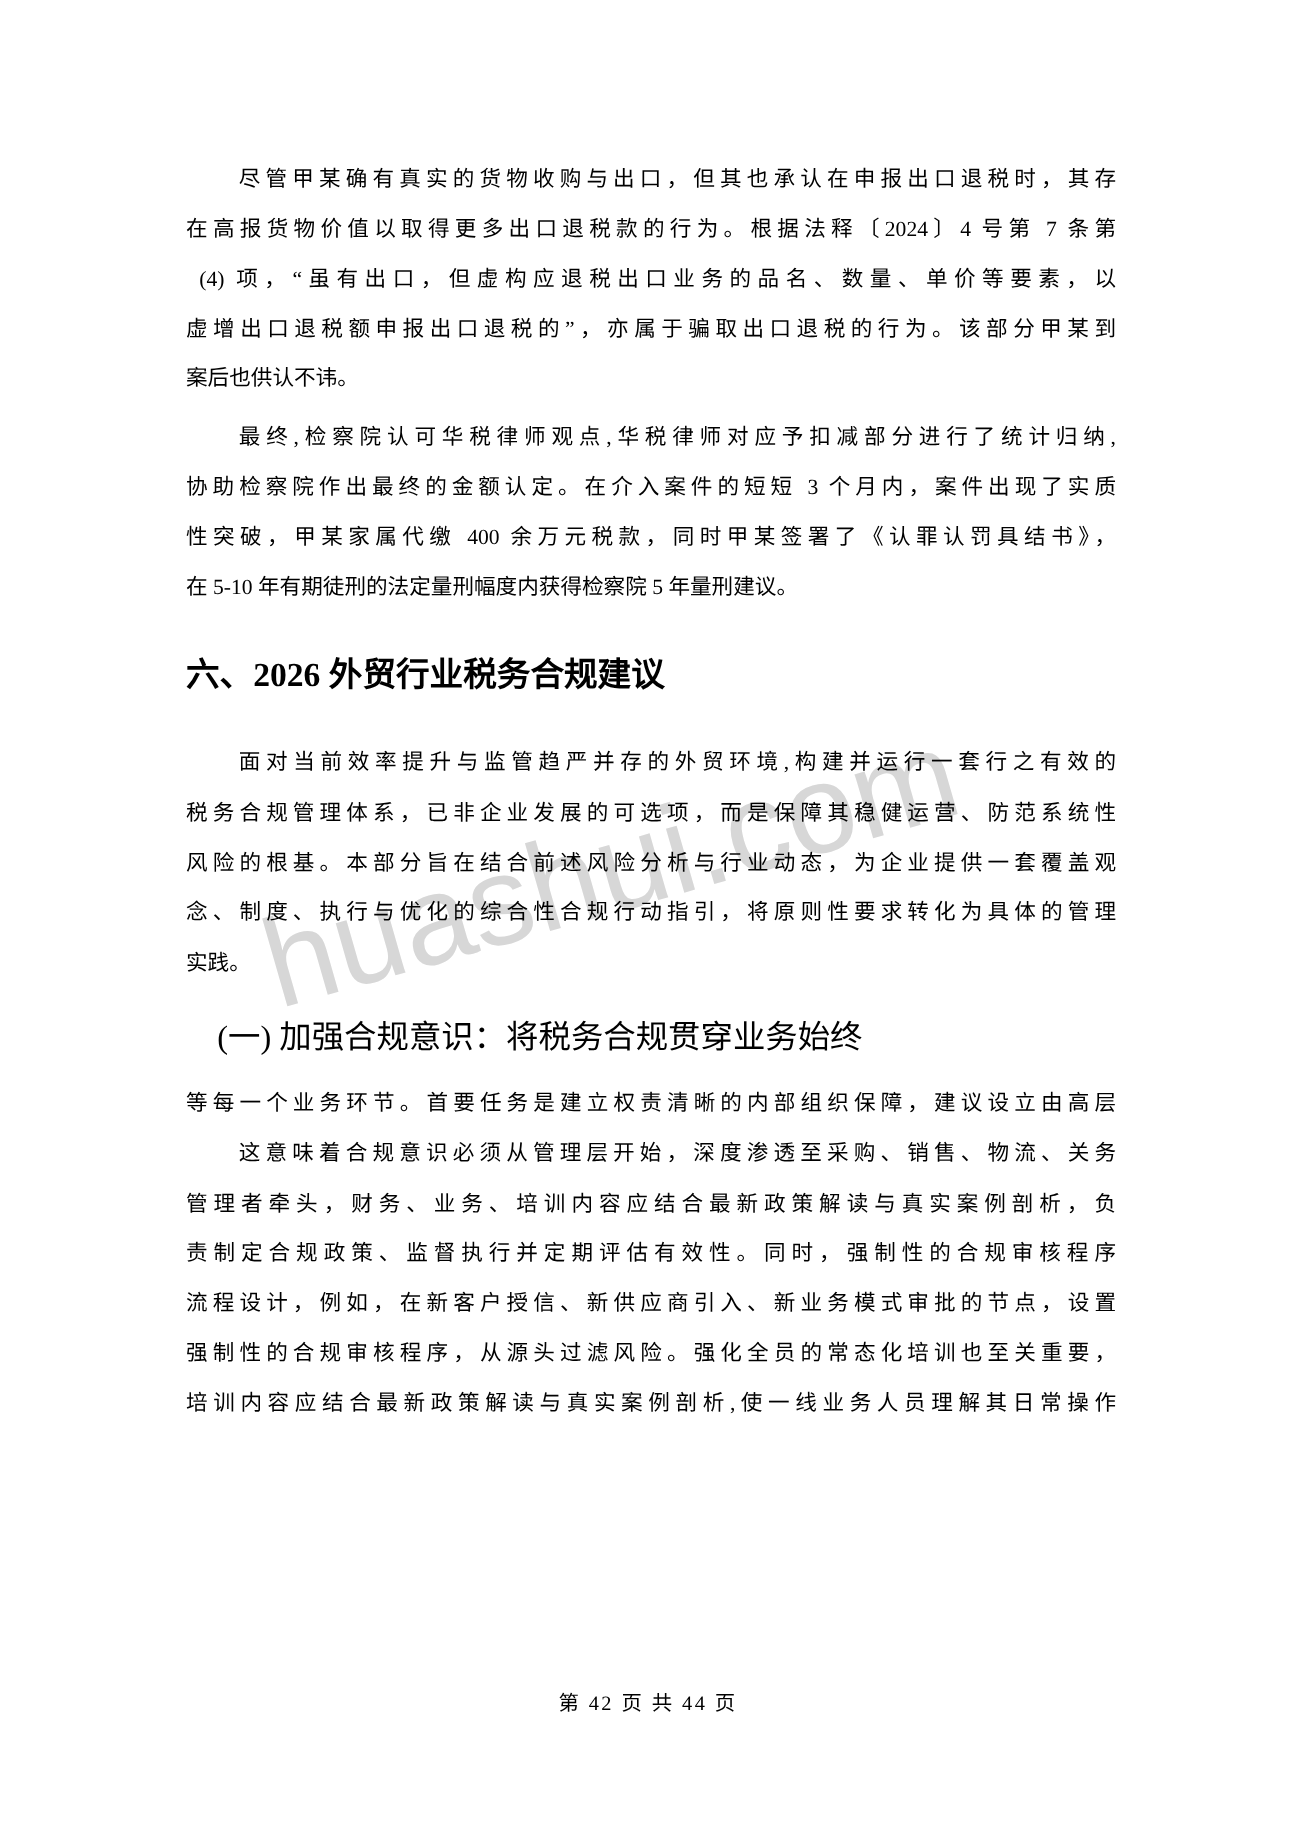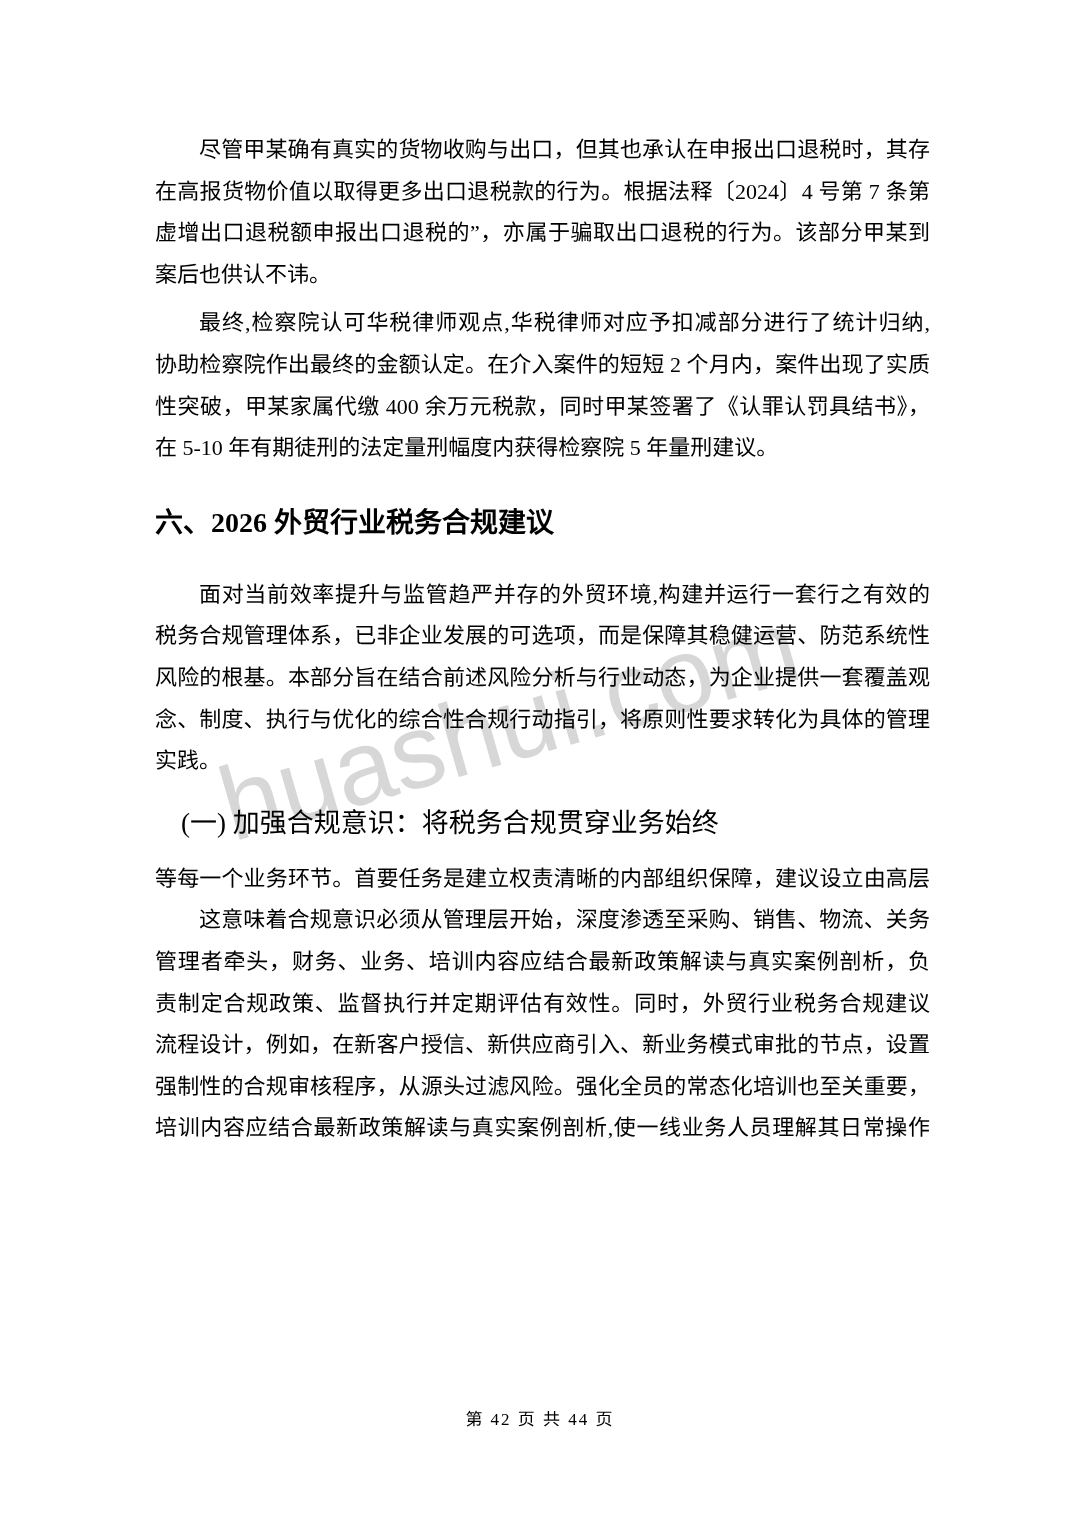--- a/index.html
+++ b/index.html
@@ -30,21 +30,21 @@
   }
   .content {
     position: absolute;
     left: 155px;
     top: 129px;
     width: 775px;
     z-index: 1;
   }
   .para {
     margin: 7px 0 0 0;
-    font-size: 22px;
+    font-size: 18px;
     line-height: 41.6px;
   }
   .content > .para:first-child {
     margin-top: 0;
   }
   .line {
     display: block;
     text-align: justify;
     text-align-last: justify;
   }
@@ -87,48 +87,49 @@
 
 <div class="page">
 
   <div class="watermark">huashui.com</div>
 
   <div class="content">
 
     <p class="para">
       <span class="line indent">尽管甲某确有真实的货物收购与出口，但其也承认在申报出口退税时，其存</span>
       <span class="line">在高报货物价值以取得更多出口退税款的行为。根据法释〔2024〕4 号第 7 条第</span>
+      <span class="line hang">(4) 项，“虽有出口，但虚构应退税出口业务的品名、数量、单价等要素，以</span>
       <span class="line">虚增出口退税额申报出口退税的”，亦属于骗取出口退税的行为。该部分甲某到</span>
       <span class="line last">案后也供认不讳。</span>
     </p>
 
     <p class="para">
       <span class="line indent">最终,检察院认可华税律师观点,华税律师对应予扣减部分进行了统计归纳,</span>
-      <span class="line">协助检察院作出最终的金额认定。在介入案件的短短 2 个月内，案件出现了实质</span>
+      <span class="line">协助检察院作出最终的金额认定。在介入案件的短短 3 个月内，案件出现了实质</span>
       <span class="line">性突破，甲某家属代缴 400 余万元税款，同时甲某签署了《认罪认罚具结书》，</span>
       <span class="line last">在 5-10 年有期徒刑的法定量刑幅度内获得检察院 5 年量刑建议。</span>
     </p>
 
     <h1 class="h1">六、2026 外贸行业税务合规建议</h1>
 
     <p class="para">
       <span class="line indent">面对当前效率提升与监管趋严并存的外贸环境,构建并运行一套行之有效的</span>
       <span class="line">税务合规管理体系，已非企业发展的可选项，而是保障其稳健运营、防范系统性</span>
       <span class="line">风险的根基。本部分旨在结合前述风险分析与行业动态，为企业提供一套覆盖观</span>
       <span class="line">念、制度、执行与优化的综合性合规行动指引，将原则性要求转化为具体的管理</span>
       <span class="line last">实践。</span>
     </p>
 
     <h2 class="h2">(一) 加强合规意识：将税务合规贯穿业务始终</h2>
 
     <p class="para">
       <span class="line">等每一个业务环节。首要任务是建立权责清晰的内部组织保障，建议设立由高层</span>
       <span class="line indent">这意味着合规意识必须从管理层开始，深度渗透至采购、销售、物流、关务</span>
       <span class="line">管理者牵头，财务、业务、培训内容应结合最新政策解读与真实案例剖析，负</span>
-      <span class="line">责制定合规政策、监督执行并定期评估有效性。同时，外贸行业税务合规建议</span>
+      <span class="line">责制定合规政策、监督执行并定期评估有效性。同时，强制性的合规审核程序</span>
       <span class="line">流程设计，例如，在新客户授信、新供应商引入、新业务模式审批的节点，设置</span>
       <span class="line">强制性的合规审核程序，从源头过滤风险。强化全员的常态化培训也至关重要，</span>
       <span class="line">培训内容应结合最新政策解读与真实案例剖析,使一线业务人员理解其日常操作</span>
     </p>
 
   </div>
 
   <div class="footer">
     <span>第 42 页 共 44 页</span>
   </div>

